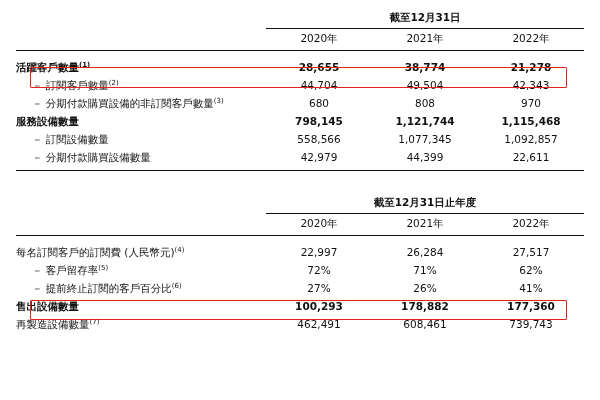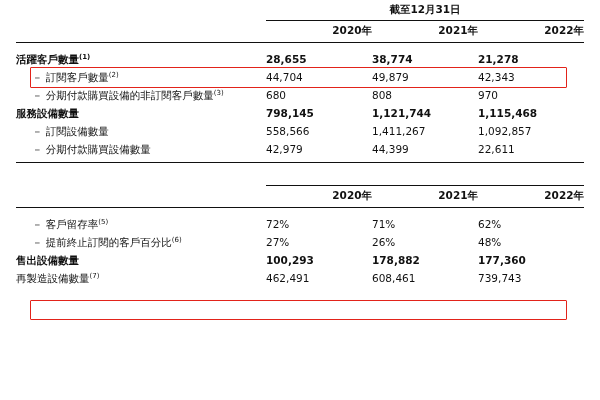--- a/index.html
+++ b/index.html
@@ -12,21 +12,21 @@
     height: 400px;
     font-family: "DejaVu Sans", "Liberation Sans", sans-serif;
     color: #111111;
     overflow: hidden;
   }
   .page {
     position: relative;
     width: 480px;
     height: 400px;
     box-sizing: border-box;
-    padding: 0 16px 0 16px;
+    padding: 8px 16px 0 16px;
   }
   table.tbl {
     width: 100%;
     border-collapse: collapse;
     table-layout: fixed;
   }
   table.tbl td {
     padding: 0;
     vertical-align: bottom;
     font-size: 10.5px;
@@ -43,27 +43,27 @@
     padding-bottom: 2px !important;
   }
   .rule {
     height: 0;
     border-bottom: 1px solid #111;
     font-size: 0;
     line-height: 0;
   }
   .rule-cell { padding: 0 !important; height: 1px; }
   .yr {
-    text-align: right;
-    font-weight: bold;
+    text-align: center;
+    font-weight: normal;
     font-size: 10.5px;
     padding-bottom: 3px !important;
   }
   .num {
-    text-align: left;
+    text-align: center;
     font-size: 10.5px;
   }
   .num.b { font-weight: bold; }
   .lbl { font-size: 10.5px; margin-top: 16px; }
   .lbl.b { font-weight: bold; }
   .indent { padding-left: 16px !important; }
   .sup {
     font-size: 7px;
     vertical-align: super;
     line-height: 0;
@@ -123,21 +123,21 @@
       <tr>
         <td class="lbl b"><span>活躍客戶數量</span><span class="sup">(1)</span></td>
         <td class="num b">28,655</td>
         <td class="num b">38,774</td>
         <td class="num b">21,278</td>
       </tr>
 
       <tr>
         <td class="lbl indent"><span>－ 訂閱客戶數量</span><span class="sup">(2)</span></td>
         <td class="num">44,704</td>
-        <td class="num">49,879</td>
+        <td class="num">49,504</td>
         <td class="num">42,343</td>
       </tr>
 
       <tr>
         <td class="lbl indent"><span>－ 分期付款購買設備的非訂閱客戶數量</span><span class="sup">(3)</span></td>
         <td class="num">680</td>
         <td class="num">808</td>
         <td class="num">970</td>
       </tr>
 
@@ -145,21 +145,21 @@
       <tr>
         <td class="lbl b"><span>服務設備數量</span><span class="sup"></span></td>
         <td class="num b">798,145</td>
         <td class="num b">1,121,744</td>
         <td class="num b">1,115,468</td>
       </tr>
 
       <tr>
         <td class="lbl indent"><span>－ 訂閱設備數量</span><span class="sup"></span></td>
         <td class="num">558,566</td>
-        <td class="num">1,411,267</td>
+        <td class="num">1,077,345</td>
         <td class="num">1,092,857</td>
       </tr>
 
       <tr>
         <td class="lbl indent"><span>－ 分期付款購買設備數量</span><span class="sup"></span></td>
         <td class="num">42,979</td>
         <td class="num">44,399</td>
         <td class="num">22,611</td>
       </tr>
       <tr>
@@ -174,53 +174,63 @@
 
   <table class="tbl">
     <colgroup>
       <col class="c-label">
         <col class="c-num">
         <col class="c-num">
         <col class="c-num">
     </colgroup>
     <tbody>
       <tr>
+        <td></td>
+        <td class="hdr-span" colspan="3">截至12月31日止年度</td>
+      </tr>
+      <tr>
         <td class="rule-cell"></td>
         <td class="rule-cell" colspan="3">
             <div class="rule"></div>
           </td>
       </tr>
       <tr>
         <td></td>
         <td class="yr">2020年</td>
         <td class="yr">2021年</td>
         <td class="yr">2022年</td>
       </tr>
       <tr>
         <td class="rule-cell" colspan="4">
             <div class="rule"></div>
           </td>
       </tr>
       <tr class="spacer-row">
           <td colspan="4"></td>
         </tr>
 
+      <tr>
+        <td class="lbl"><span>每名訂閱客戶的訂閱費 (人民幣元)</span><span class="sup">(4)</span></td>
+        <td class="num">22,997</td>
+        <td class="num">26,284</td>
+        <td class="num">27,517</td>
+      </tr>
 
       <tr>
         <td class="lbl indent"><span>－ 客戶留存率</span><span class="sup">(5)</span></td>
         <td class="num">72%</td>
         <td class="num">71%</td>
         <td class="num">62%</td>
       </tr>
 
       <tr>
         <td class="lbl indent"><span>－ 提前終止訂閱的客戶百分比</span><span class="sup">(6)</span></td>
         <td class="num">27%</td>
         <td class="num">26%</td>
-        <td class="num">48%</td>
+        <td class="num">41%</td>
       </tr>
 
       <tr>
         <td class="lbl b"><span>售出設備數量</span><span class="sup"></span></td>
         <td class="num b">100,293</td>
         <td class="num b">178,882</td>
         <td class="num b">177,360</td>
       </tr>
 
       <tr>

